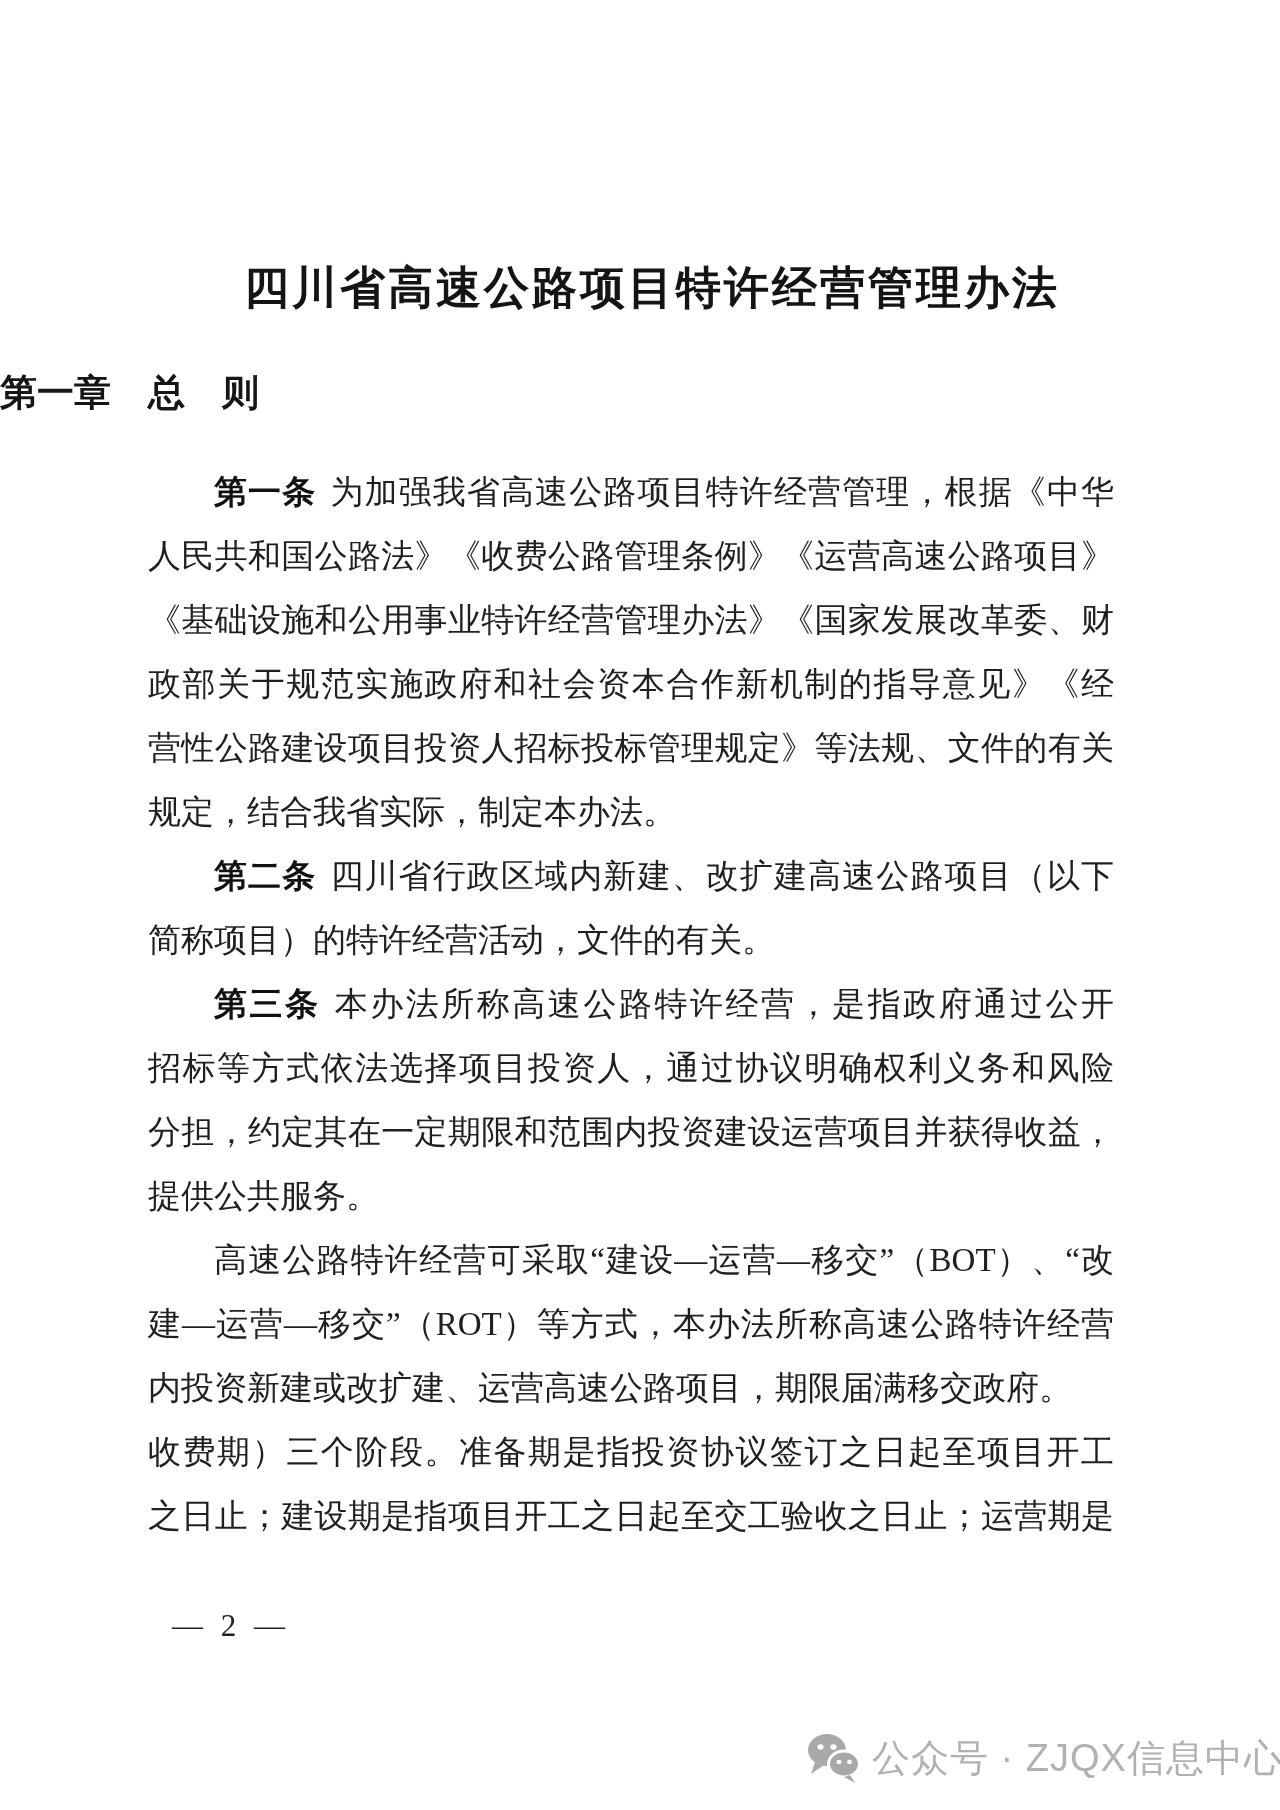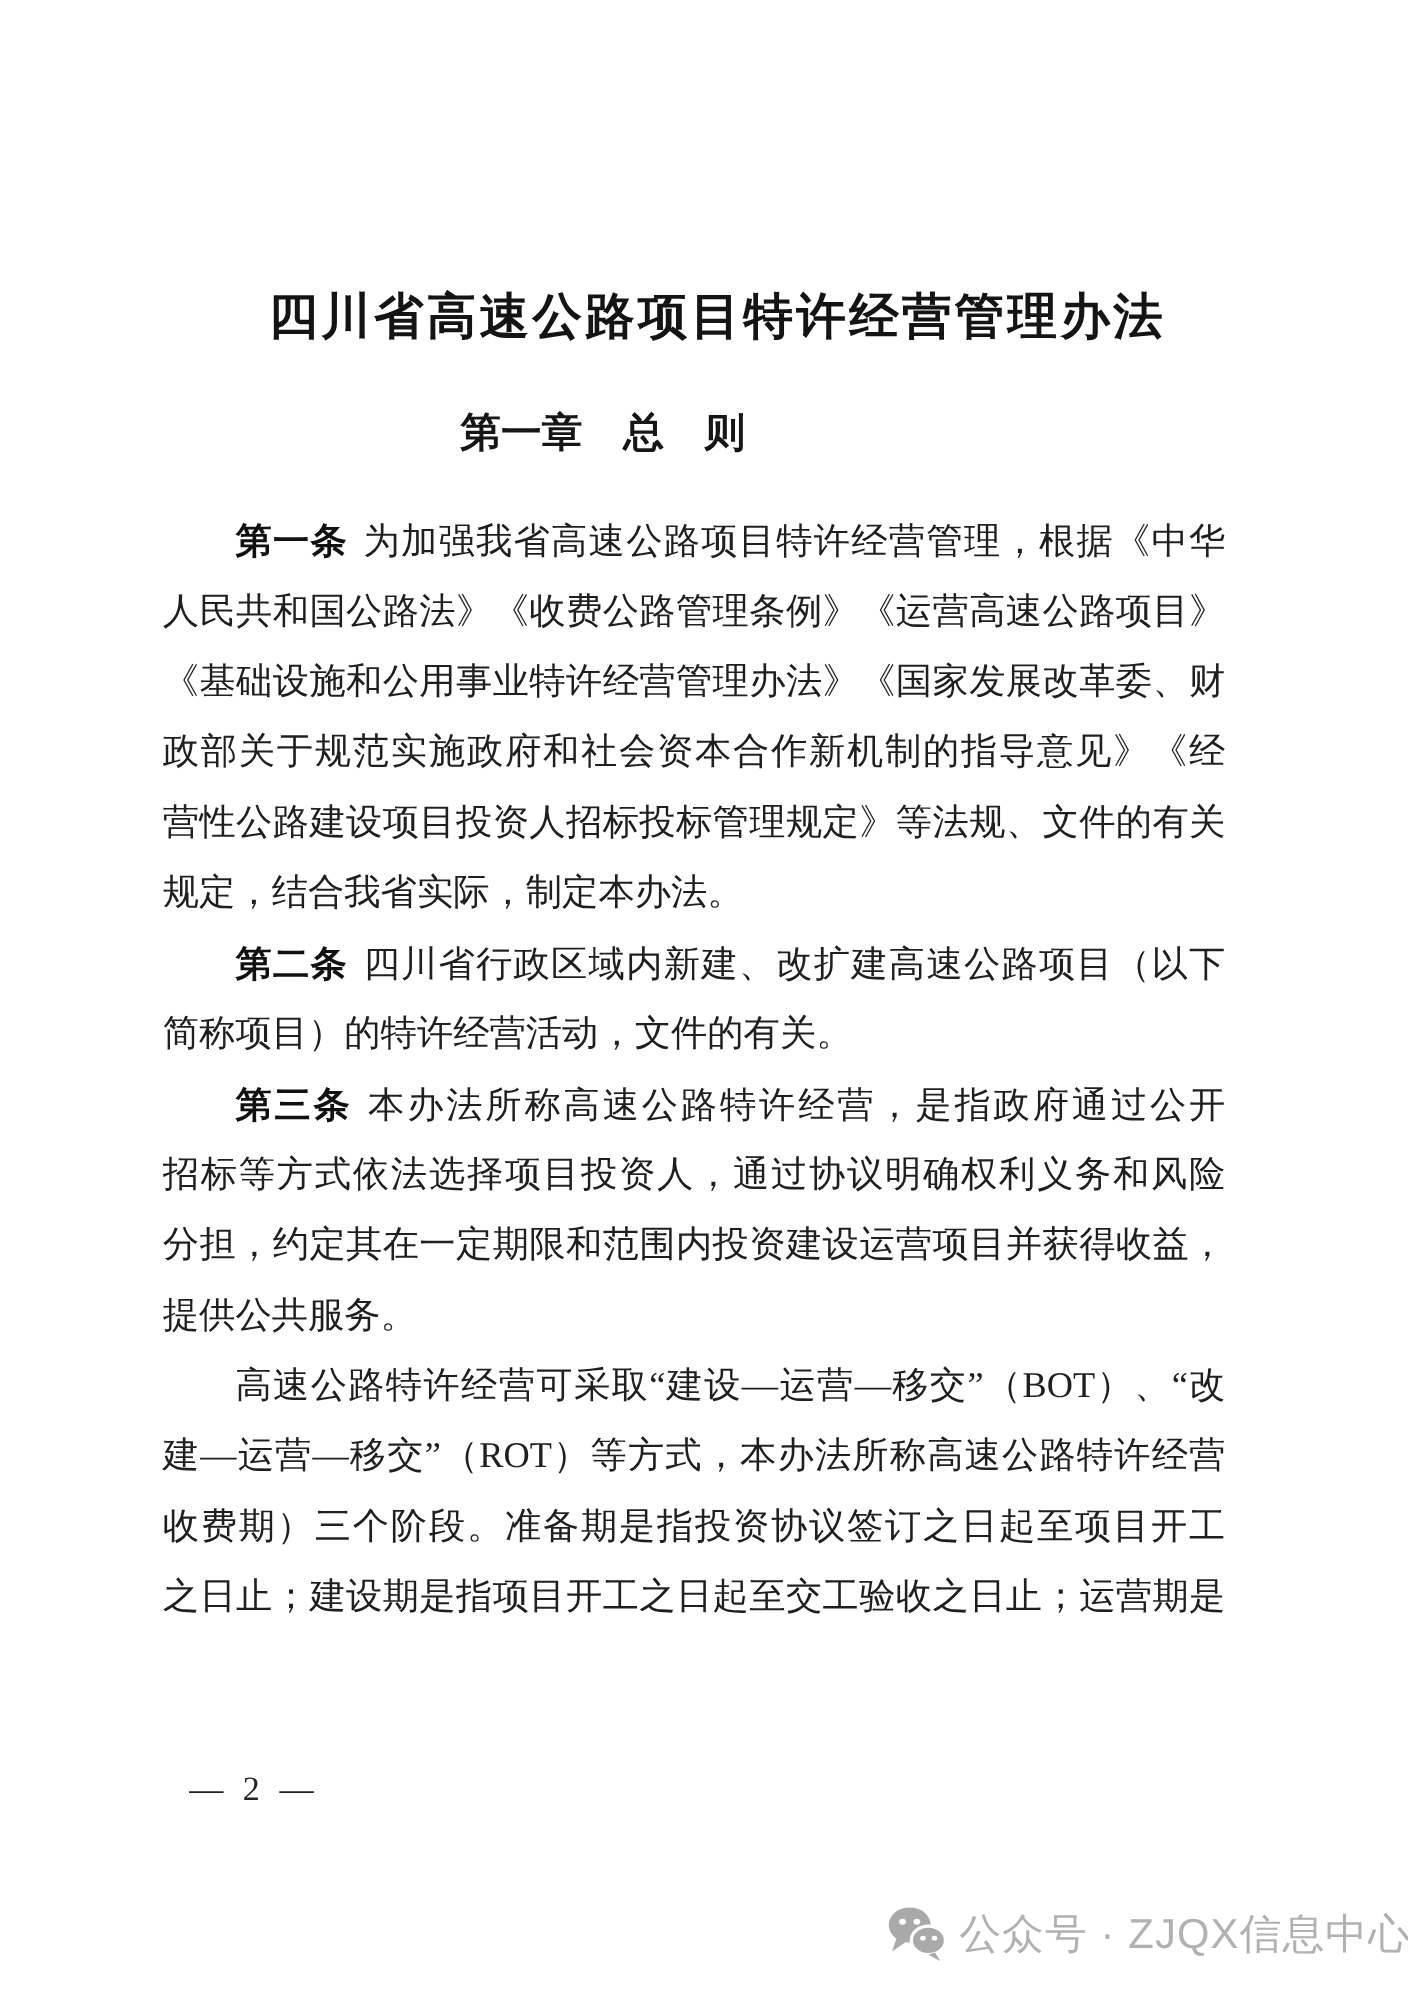--- a/index.html
+++ b/index.html
@@ -22,21 +22,20 @@
     font-size: 45px;
     letter-spacing: 3px;
     color: #141414;
     white-space: nowrap;
   }
   .chapter-heading {
     position: absolute;
     left: 0;
     top: 368px;
     width: 1096px;
-    text-align: center;
     font-family: "Liberation Sans", sans-serif;
     font-weight: bold;
     font-size: 37px;
     color: #161616;
     white-space: nowrap;
   }
   .body-block {
     position: absolute;
     left: 148px;
     top: 460px;
@@ -53,21 +52,21 @@
     white-space: nowrap;
     overflow: visible;
   }
   .line.short {
     text-align-last: left;
   }
   .line.indent {
     padding-left: 66px;
   }
   .line .lead {
-    font-family: Liberation Sans, sans-serif;
+    font-family: Liberation Mono, monospace;
     font-weight: bold;
     margin-right: 14px;
     color: #111;
   }
   .page-number {
     position: absolute;
     left: 172px;
     top: 1608px;
     font-size: 31px;
     font-family: "Liberation Serif", serif;
@@ -107,20 +106,21 @@
     <div class="line"><span>营性公路建设项目投资人招标投标管理规定》等法规、文件的有关</span></div>
     <div class="line short"><span>规定，结合我省实际，制定本办法。</span></div>
     <div class="line indent"><span class="lead">第二条</span><span>四川省行政区域内新建、改扩建高速公路项目（以下</span></div>
     <div class="line short"><span>简称项目）的特许经营活动，文件的有关。</span></div>
     <div class="line indent"><span class="lead">第三条</span><span>本办法所称高速公路特许经营，是指政府通过公开</span></div>
     <div class="line"><span>招标等方式依法选择项目投资人，通过协议明确权利义务和风险</span></div>
     <div class="line"><span>分担，约定其在一定期限和范围内投资建设运营项目并获得收益，</span></div>
     <div class="line short"><span>提供公共服务。</span></div>
     <div class="line indent"><span>高速公路特许经营可采取“建设—运营—移交”（BOT）、“改</span></div>
     <div class="line"><span>建—运营—移交”（ROT）等方式，本办法所称高速公路特许经营</span></div>
+    <div class="line short"><span>内投资新建或改扩建、运营高速公路项目，期限届满移交政府。</span></div>
     <div class="line"><span>收费期）三个阶段。准备期是指投资协议签订之日起至项目开工</span></div>
     <div class="line"><span>之日止；建设期是指项目开工之日起至交工验收之日止；运营期是</span></div>
   </div>
 
 <div class="page-number">— 2 —</div>
 
 <div class="footer-watermark">
   <svg class="wm-icon" id="wm-icon" width="54" height="50" viewBox="0 0 54 50" aria-hidden="true">
     <g id="wm-icon-shapes" fill="#a9a9a9">
 

